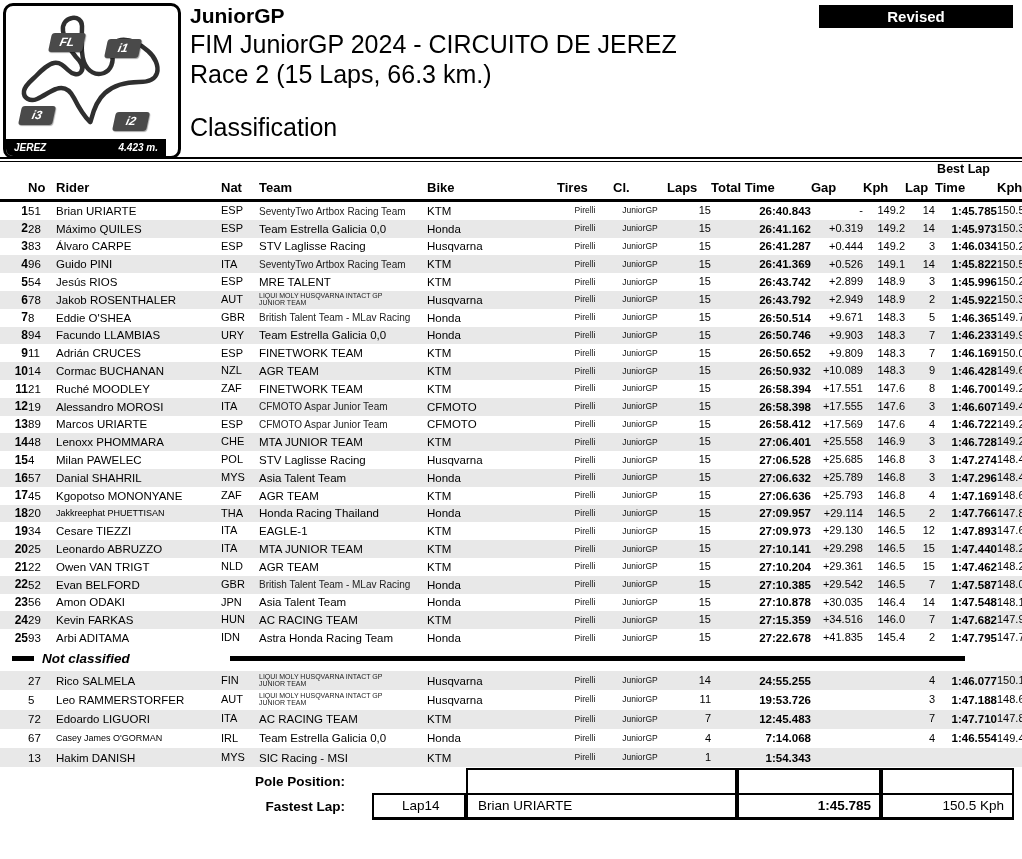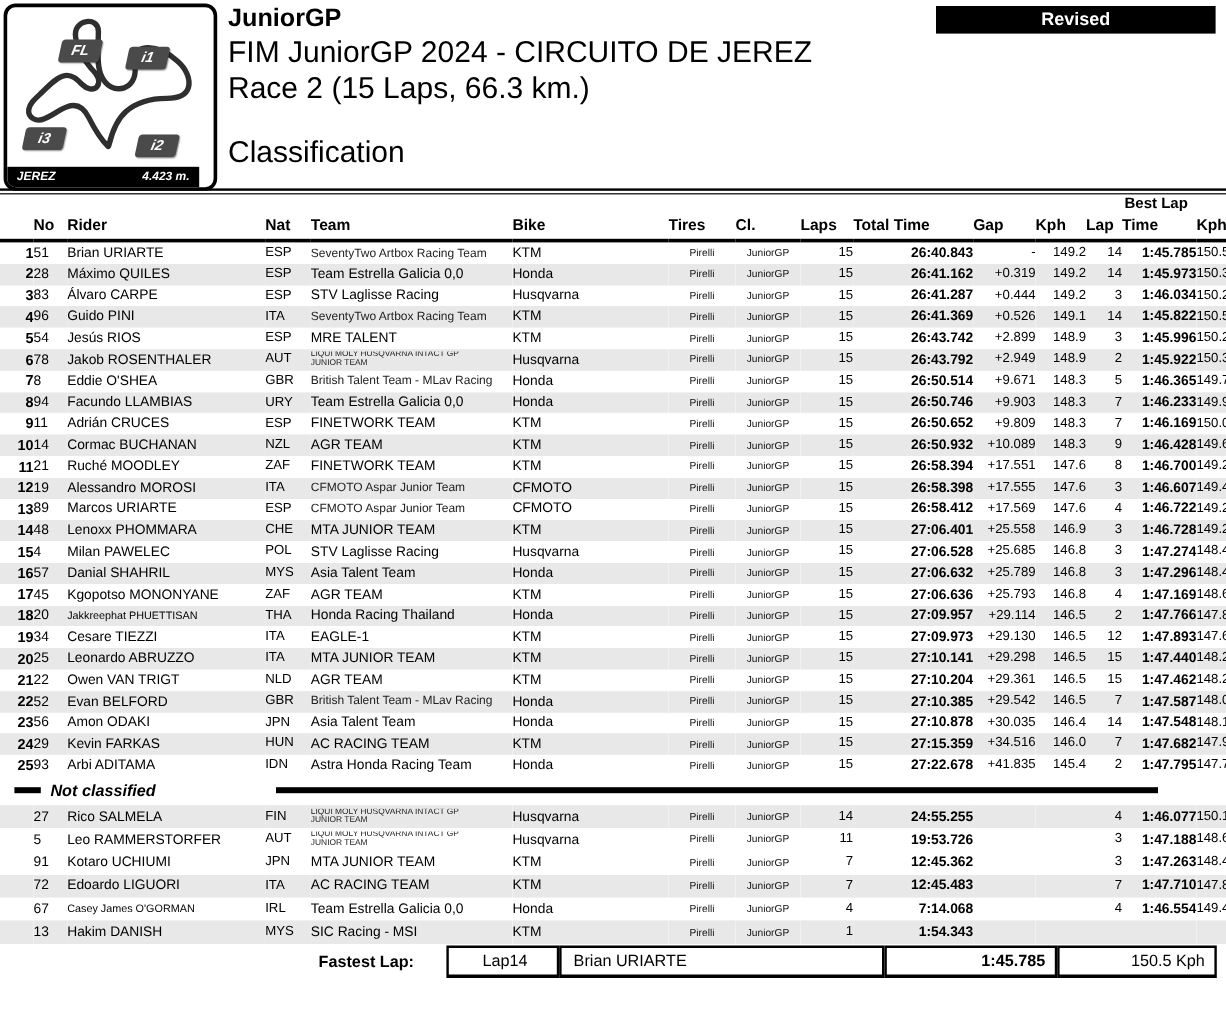--- a/index.html
+++ b/index.html
@@ -19,21 +19,21 @@
   .tag-i3{left:14px;top:100px;}
   .tag-i2{left:108px;top:106px;}
   .mapbar{position:absolute;left:0;right:12px;bottom:0;height:17px;background:#000;color:#fff;
           font-weight:bold;font-style:italic;font-size:10px;line-height:17px;}
   .mapbar .mname{position:absolute;left:8px;}
   .mapbar .mlen{position:absolute;right:8px;}
   .hdr-text{margin-left:190px;padding-top:3px;}
   .series{font-size:21px;font-weight:bold;line-height:26px;}
   .event,.race,.section{font-size:25px;line-height:30px;}
   .section{margin-top:23px;}
-  .badge{position:absolute;top:5px;right:9px;width:233px;height:23px;background:#000;color:#fff;
+  .badge{position:absolute;top:5px;right:9px;width:194px;height:23px;background:#000;color:#fff;
          font-weight:bold;font-size:15px;text-align:center;line-height:23px;}
 
   
   .dline{height:2px;border-top:2px solid #000;border-bottom:1px solid #000;}
   table.results{width:1022px;border-collapse:collapse;table-layout:fixed;font-size:11.5px;}
   table.results td,table.results th{padding:0;vertical-align:middle;line-height:1.05;overflow:hidden;white-space:nowrap;}
   tr.bl-row td{height:15px;}
   .bl-label{font-weight:bold;font-size:12.5px;text-align:center;}
   tr.hdr-row th{height:22px;font-size:13px;font-weight:bold;text-align:left;border-bottom:3px solid #000;}
   th.h-no{text-align:right;padding-right:3px;}
@@ -651,37 +651,20 @@
           <td class="c-tires">Pirelli</td>
           <td class="c-cl">JuniorGP</td>
           <td class="c-laps">11</td>
           <td class="c-total">19:53.726</td>
           <td class="c-gap"></td>
           <td class="c-kph"></td>
           <td class="c-blap">3</td>
           <td class="c-btime">1:47.188</td>
           <td class="c-bkph">148.6</td>
         </tr>
-        <tr>
-          <td class="c-pos"></td>
-          <td class="c-no">91</td>
-          <td class="c-rider">Kotaro UCHIUMI</td>
-          <td class="c-nat">JPN</td>
-          <td class="c-team"><span class="team-text">MTA JUNIOR TEAM</span></td>
-          <td class="c-bike">KTM</td>
-          <td class="c-tires">Pirelli</td>
-          <td class="c-cl">JuniorGP</td>
-          <td class="c-laps">7</td>
-          <td class="c-total">12:45.362</td>
-          <td class="c-gap"></td>
-          <td class="c-kph"></td>
-          <td class="c-blap">3</td>
-          <td class="c-btime">1:47.263</td>
-          <td class="c-bkph">148.4</td>
-        </tr>
         <tr class="stripe">
           <td class="c-pos"></td>
           <td class="c-no">72</td>
           <td class="c-rider">Edoardo LIGUORI</td>
           <td class="c-nat">ITA</td>
           <td class="c-team"><span class="team-text">AC RACING TEAM</span></td>
           <td class="c-bike">KTM</td>
           <td class="c-tires">Pirelli</td>
           <td class="c-cl">JuniorGP</td>
           <td class="c-laps">7</td>
@@ -723,20 +706,27 @@
           <td class="c-gap"></td>
           <td class="c-kph"></td>
           <td class="c-blap"></td>
           <td class="c-btime"></td>
           <td class="c-bkph"></td>
         </tr>
       </tbody>
   </table>
 
   <div class="footer">
+    <div class="frow">
+      <div class="flabel">Pole Position:</div>
+      <div class="fbox ghost lapbox"></div>
+      <div class="fbox namebox"></div>
+      <div class="fbox timebox"></div>
+      <div class="fbox kphbox"></div>
+    </div>
     <div class="frow last">
       <div class="flabel">Fastest Lap:</div>
       <div class="fbox lapbox">Lap14</div>
       <div class="fbox namebox">Brian URIARTE</div>
       <div class="fbox timebox">1:45.785</div>
       <div class="fbox kphbox">150.5 Kph</div>
     </div>
   </div>
 
 </div>

